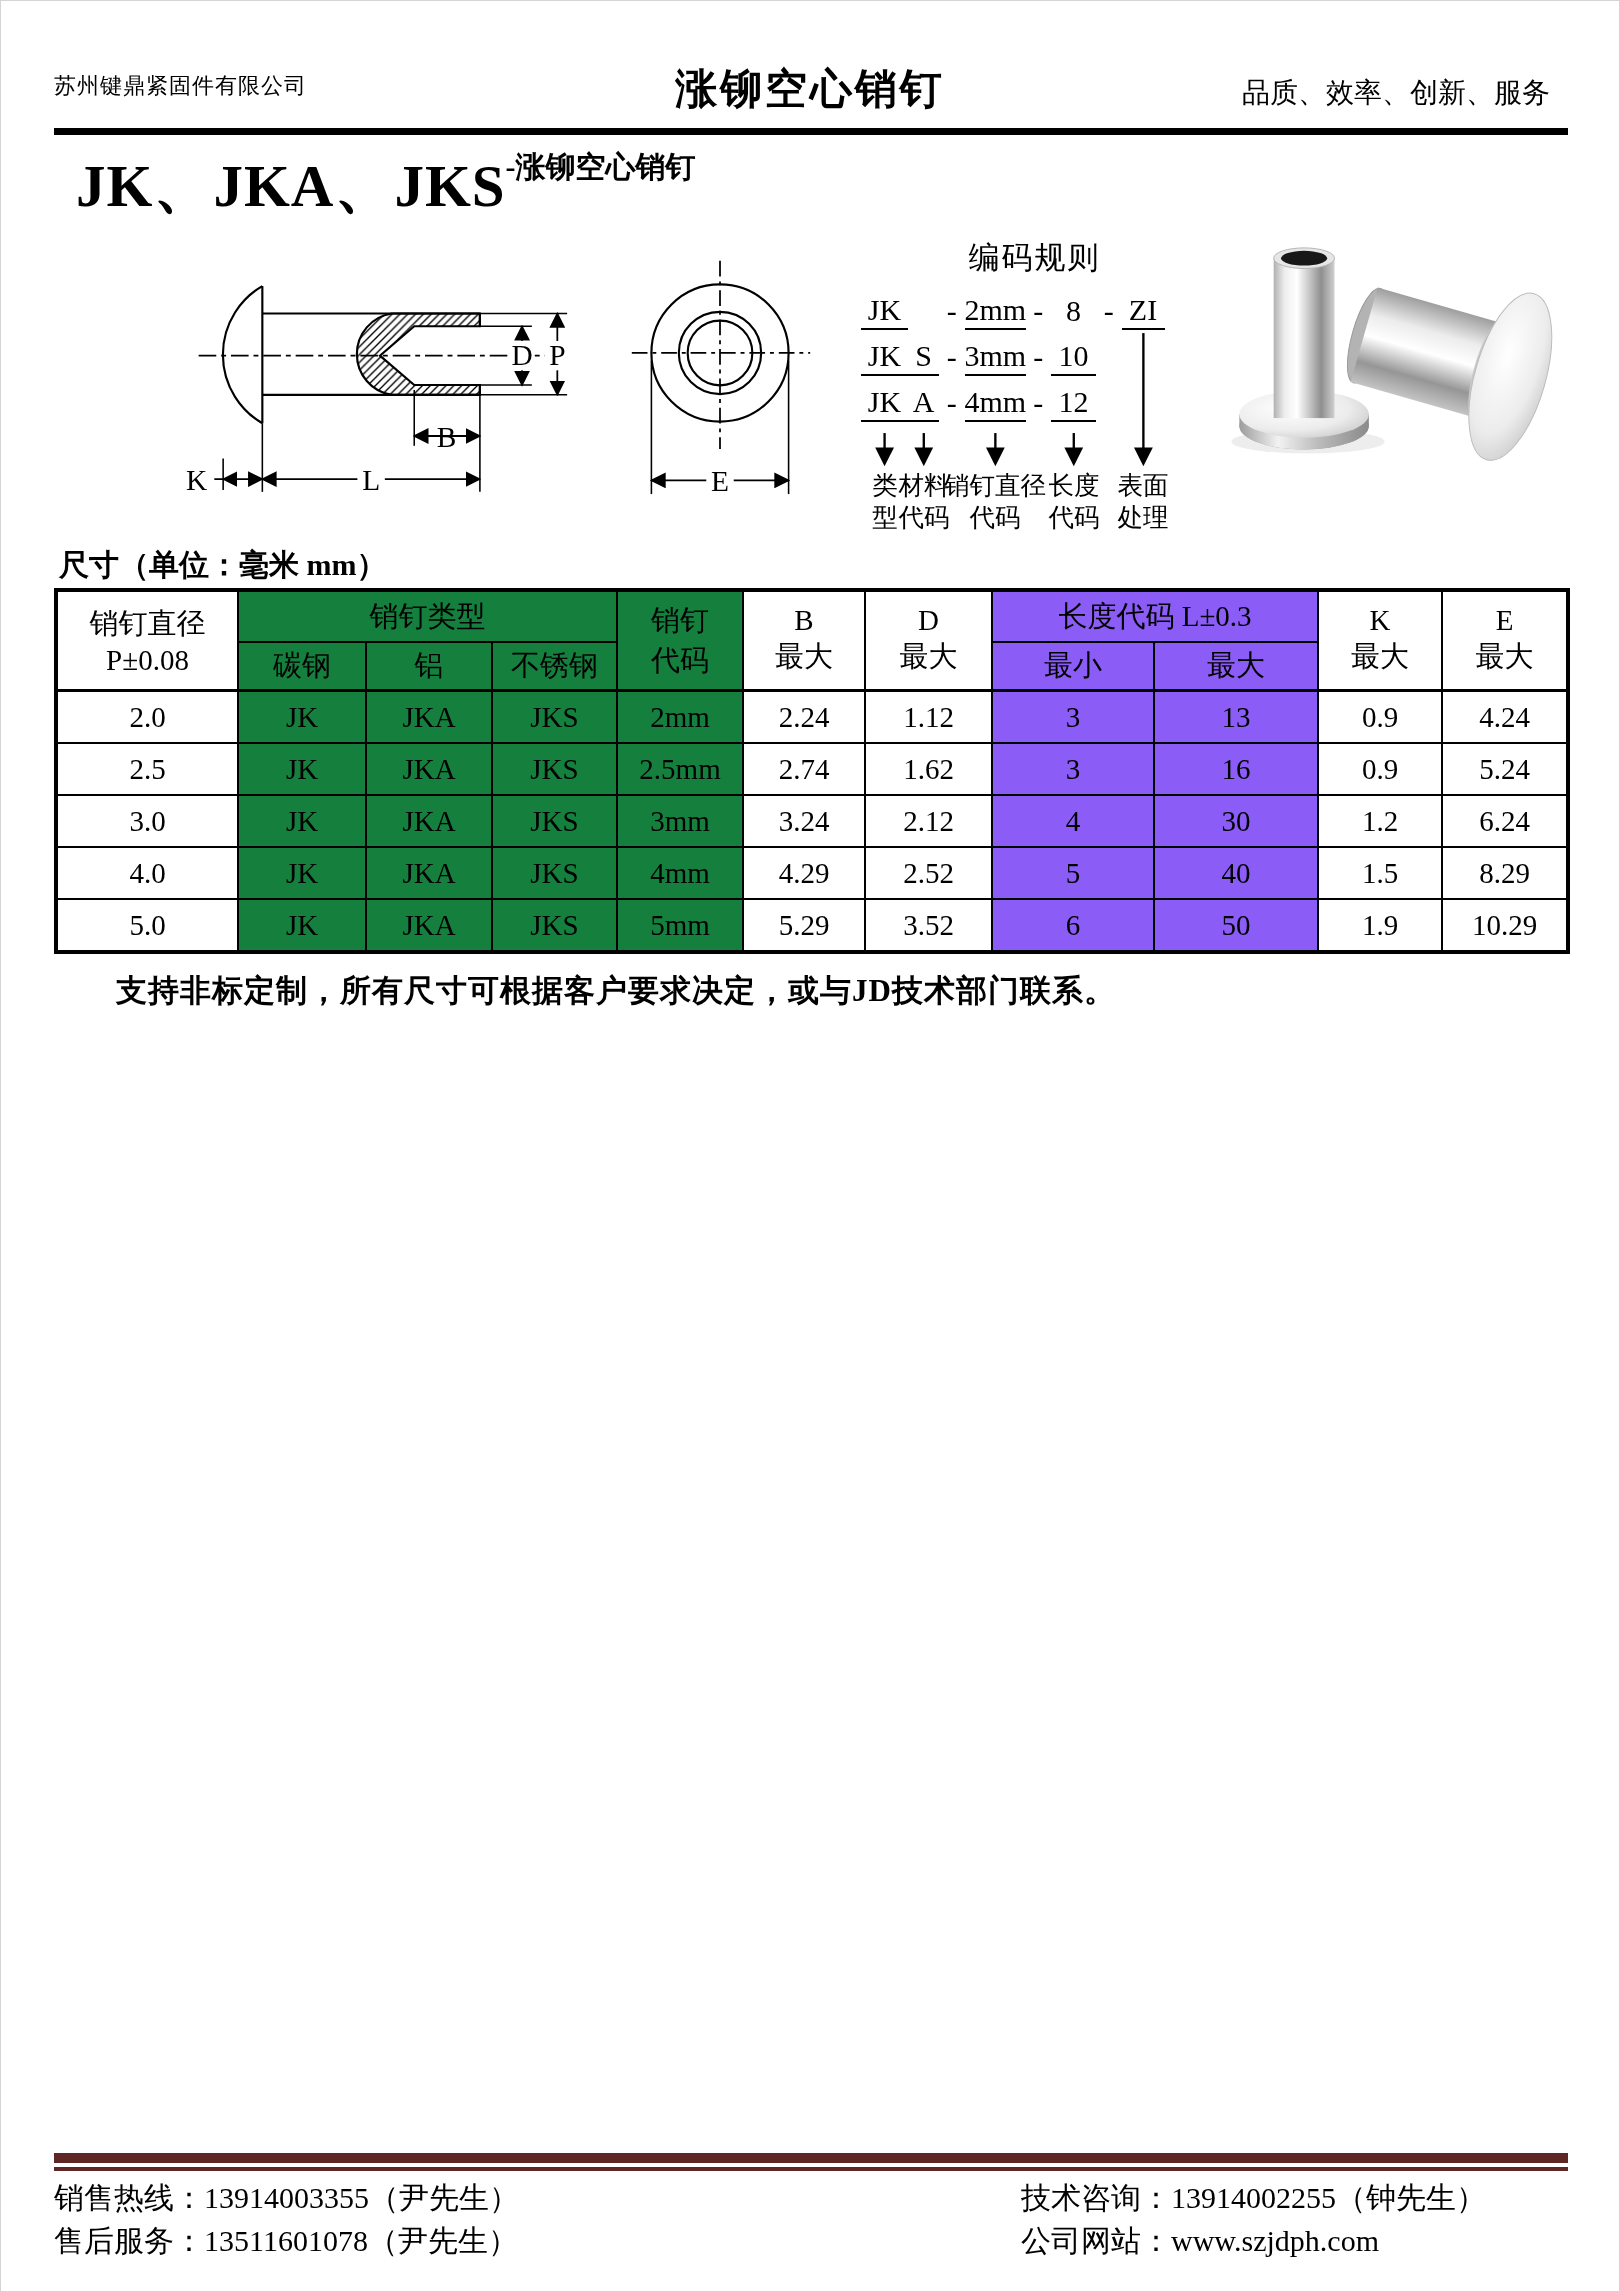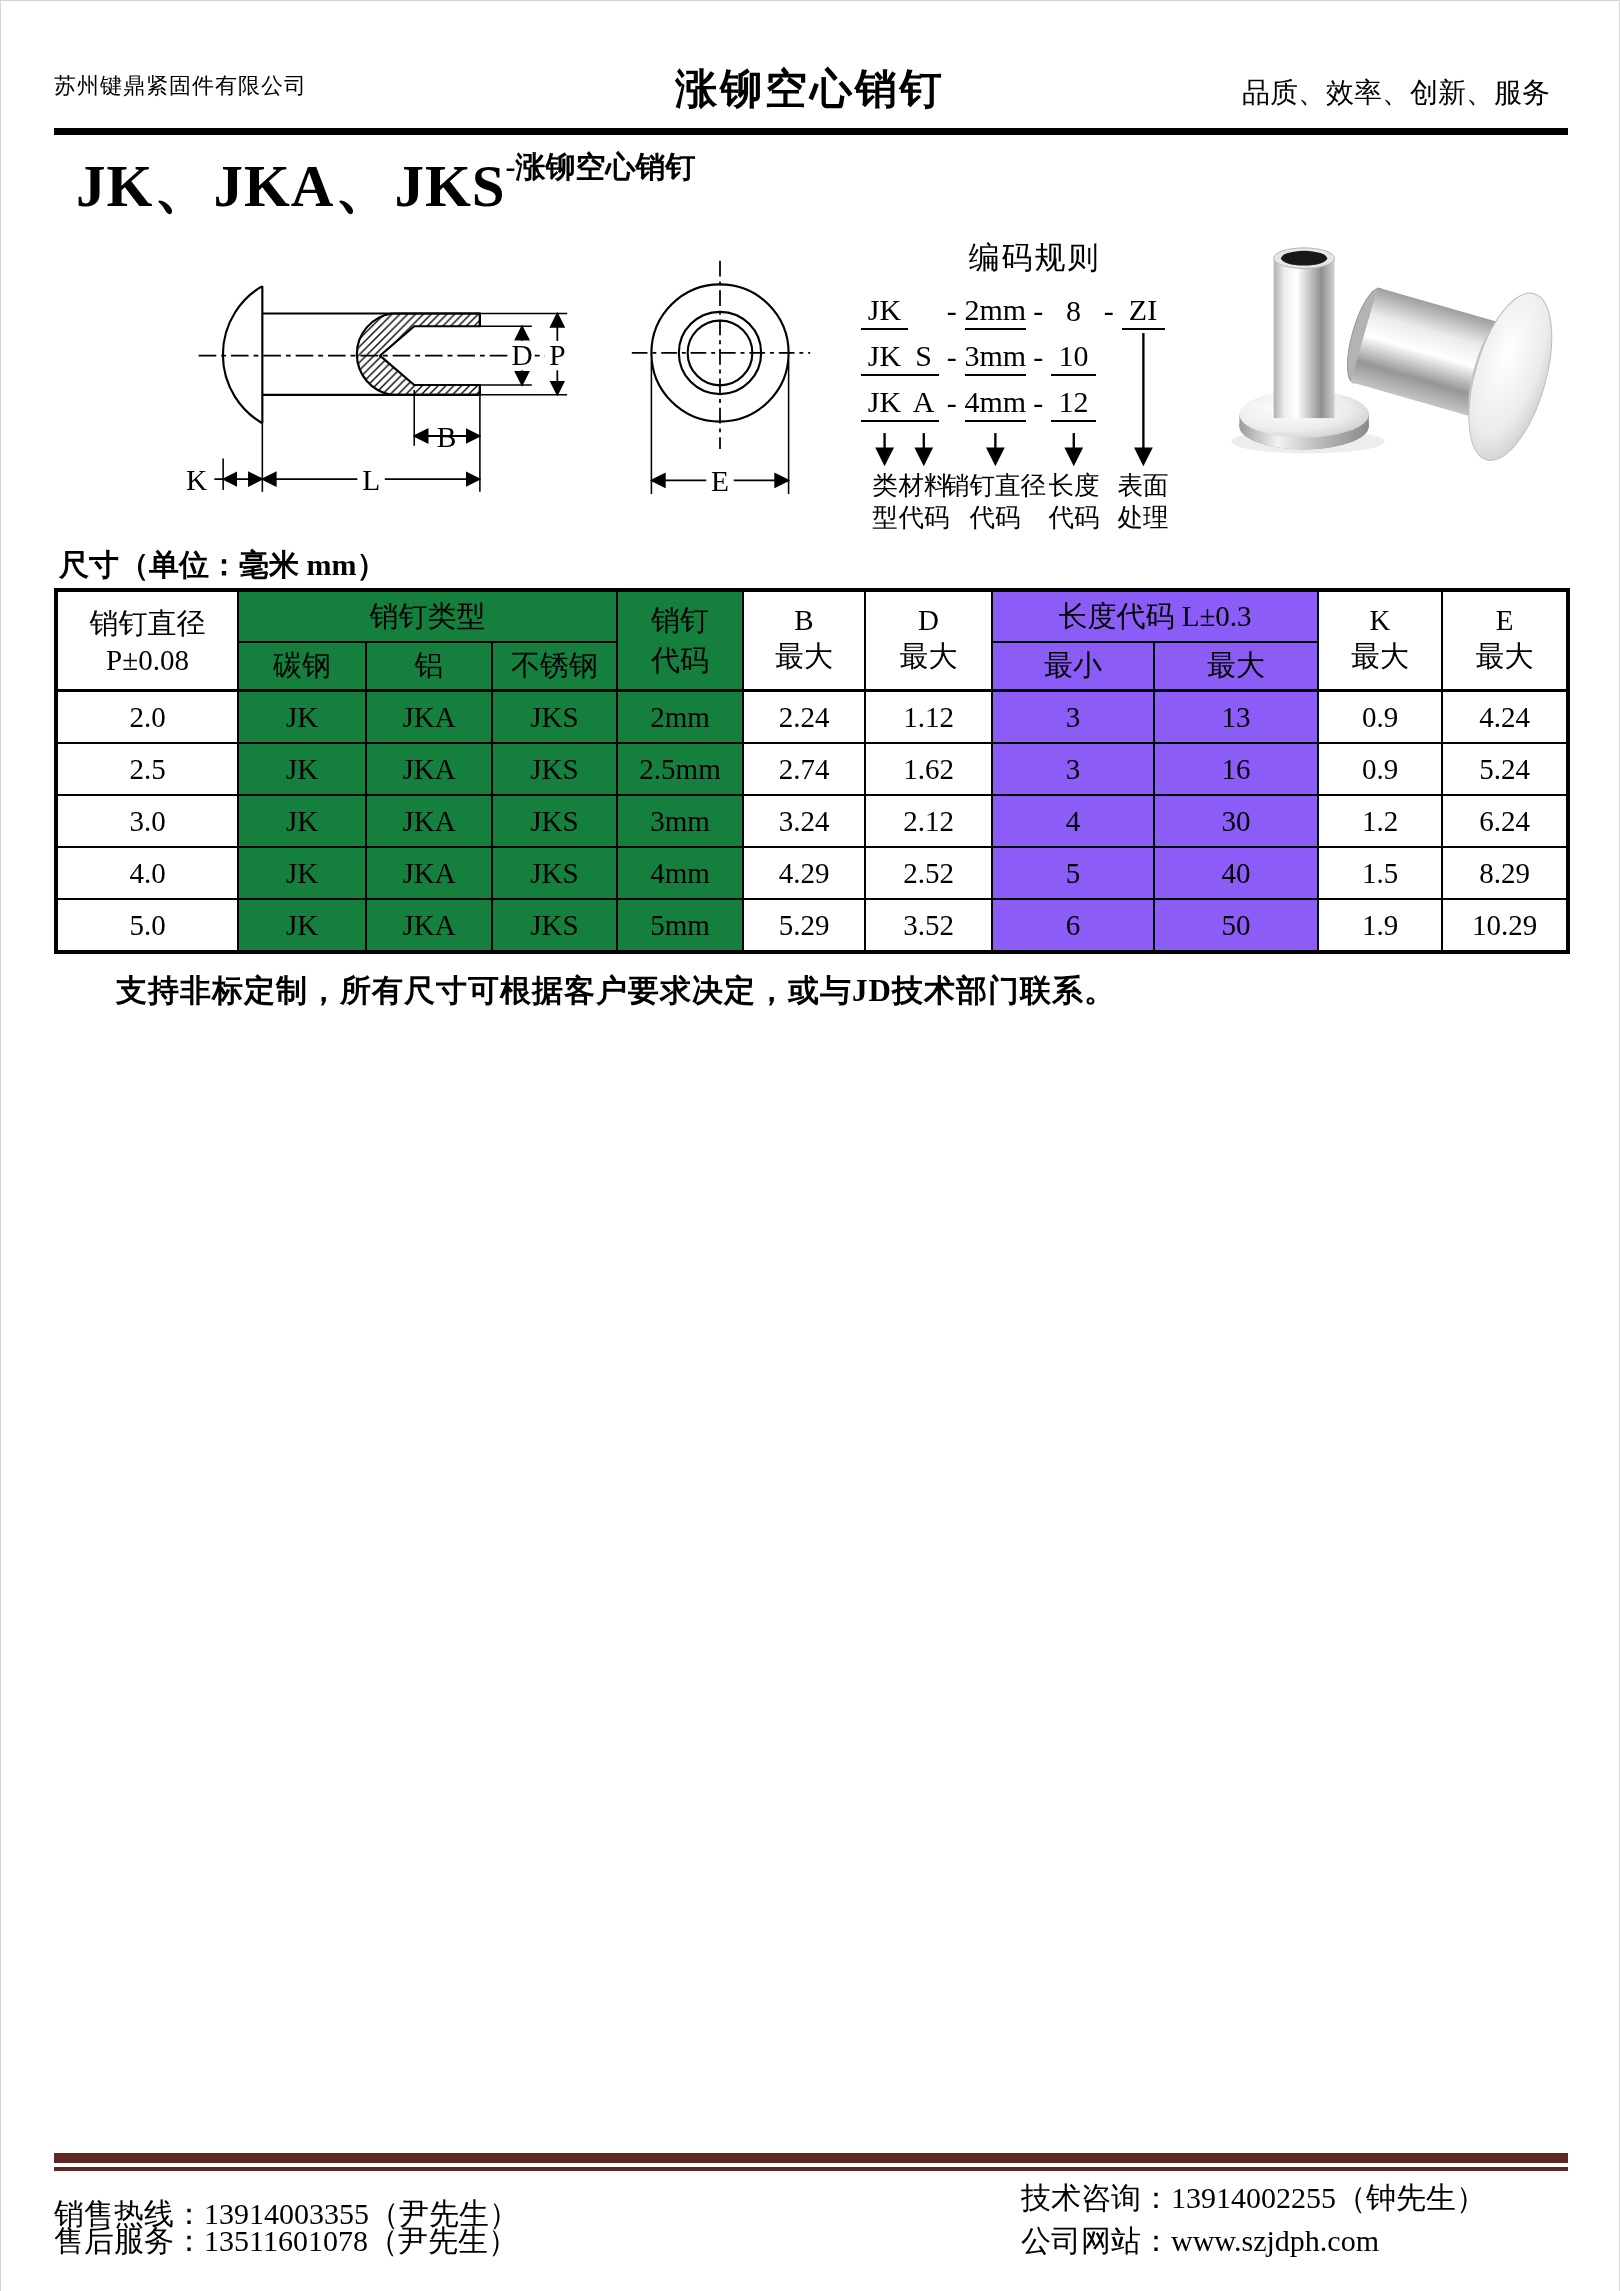--- a/index.html
+++ b/index.html
@@ -46,21 +46,21 @@
   .hb{border-bottom:3.9px solid #000 !important;}
   .teal{background:#15803d;}
   .lblue{background:#8b5cf6;}
 
   .custom-note{left:116px;top:970px;font-size:31px;font-weight:600;letter-spacing:1px;}
 
   
   .footer-bar{left:54px;top:2153px;width:1514px;height:9.8px;background:#5f2626;}
   .footer-line{left:54px;top:2167px;width:1514px;height:3.9px;background:#5f2626;}
   .ft{font-size:30px;}
-  .ft-r1l{left:54px;top:2178px;margin-top:16px;}
+  .ft-r1l{left:54px;top:2178px;}
   .ft-r2l{left:54px;top:2221px;}
   .ft-r1r{left:1021px;top:2178px;}
   .ft-r2r{left:1021px;top:2221px;}
 </style>
 </head>
 <body>
 
 <div class="page">
 
   <div class="abs company">苏州键鼎紧固件有限公司</div>

